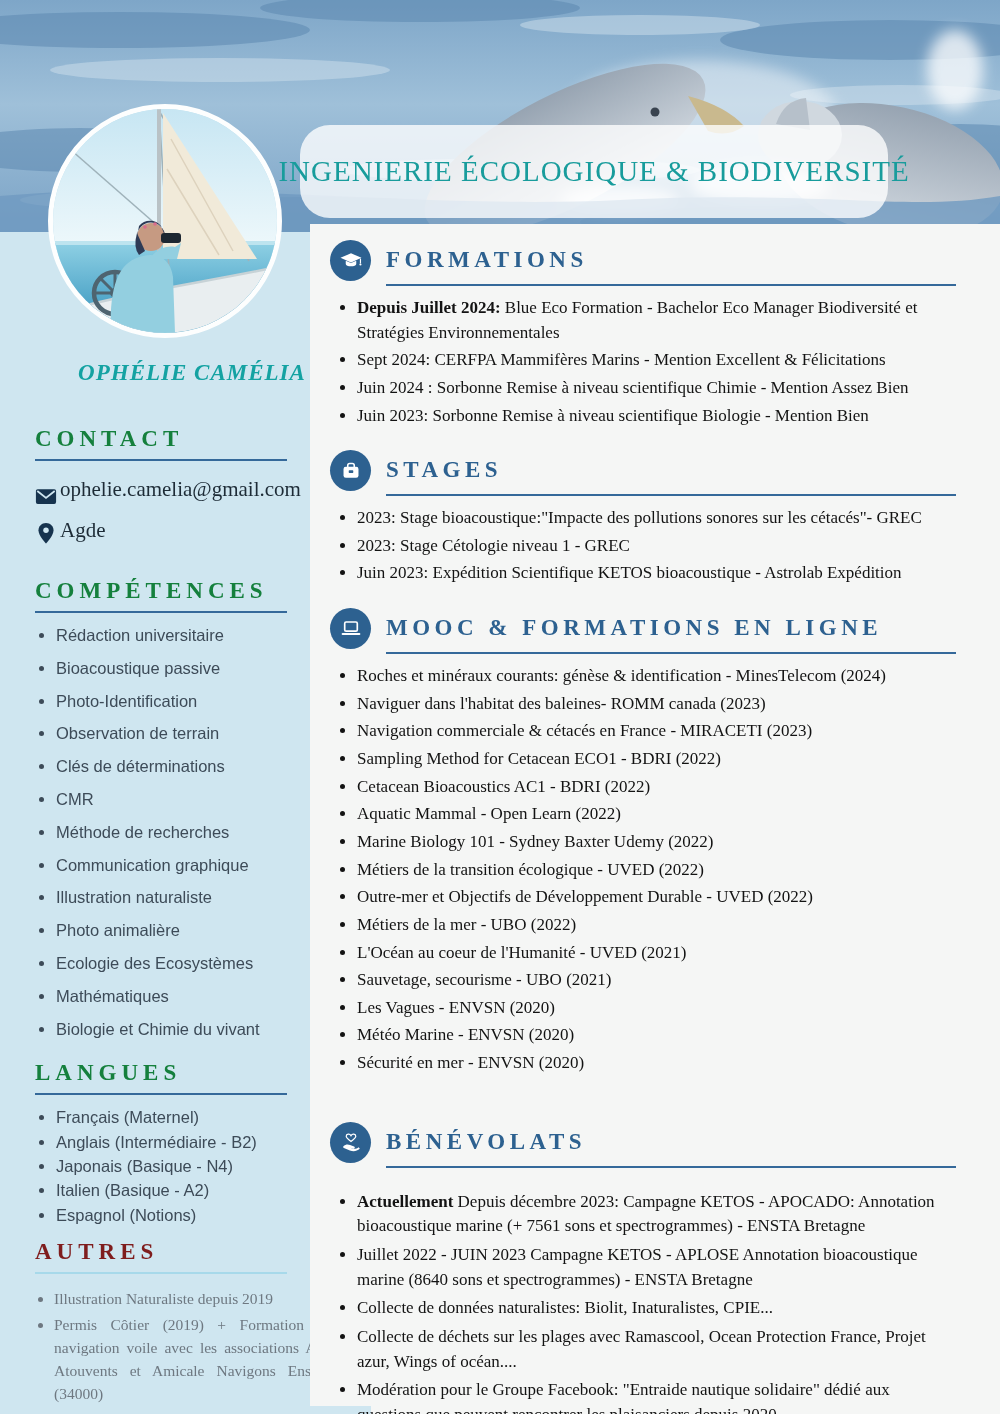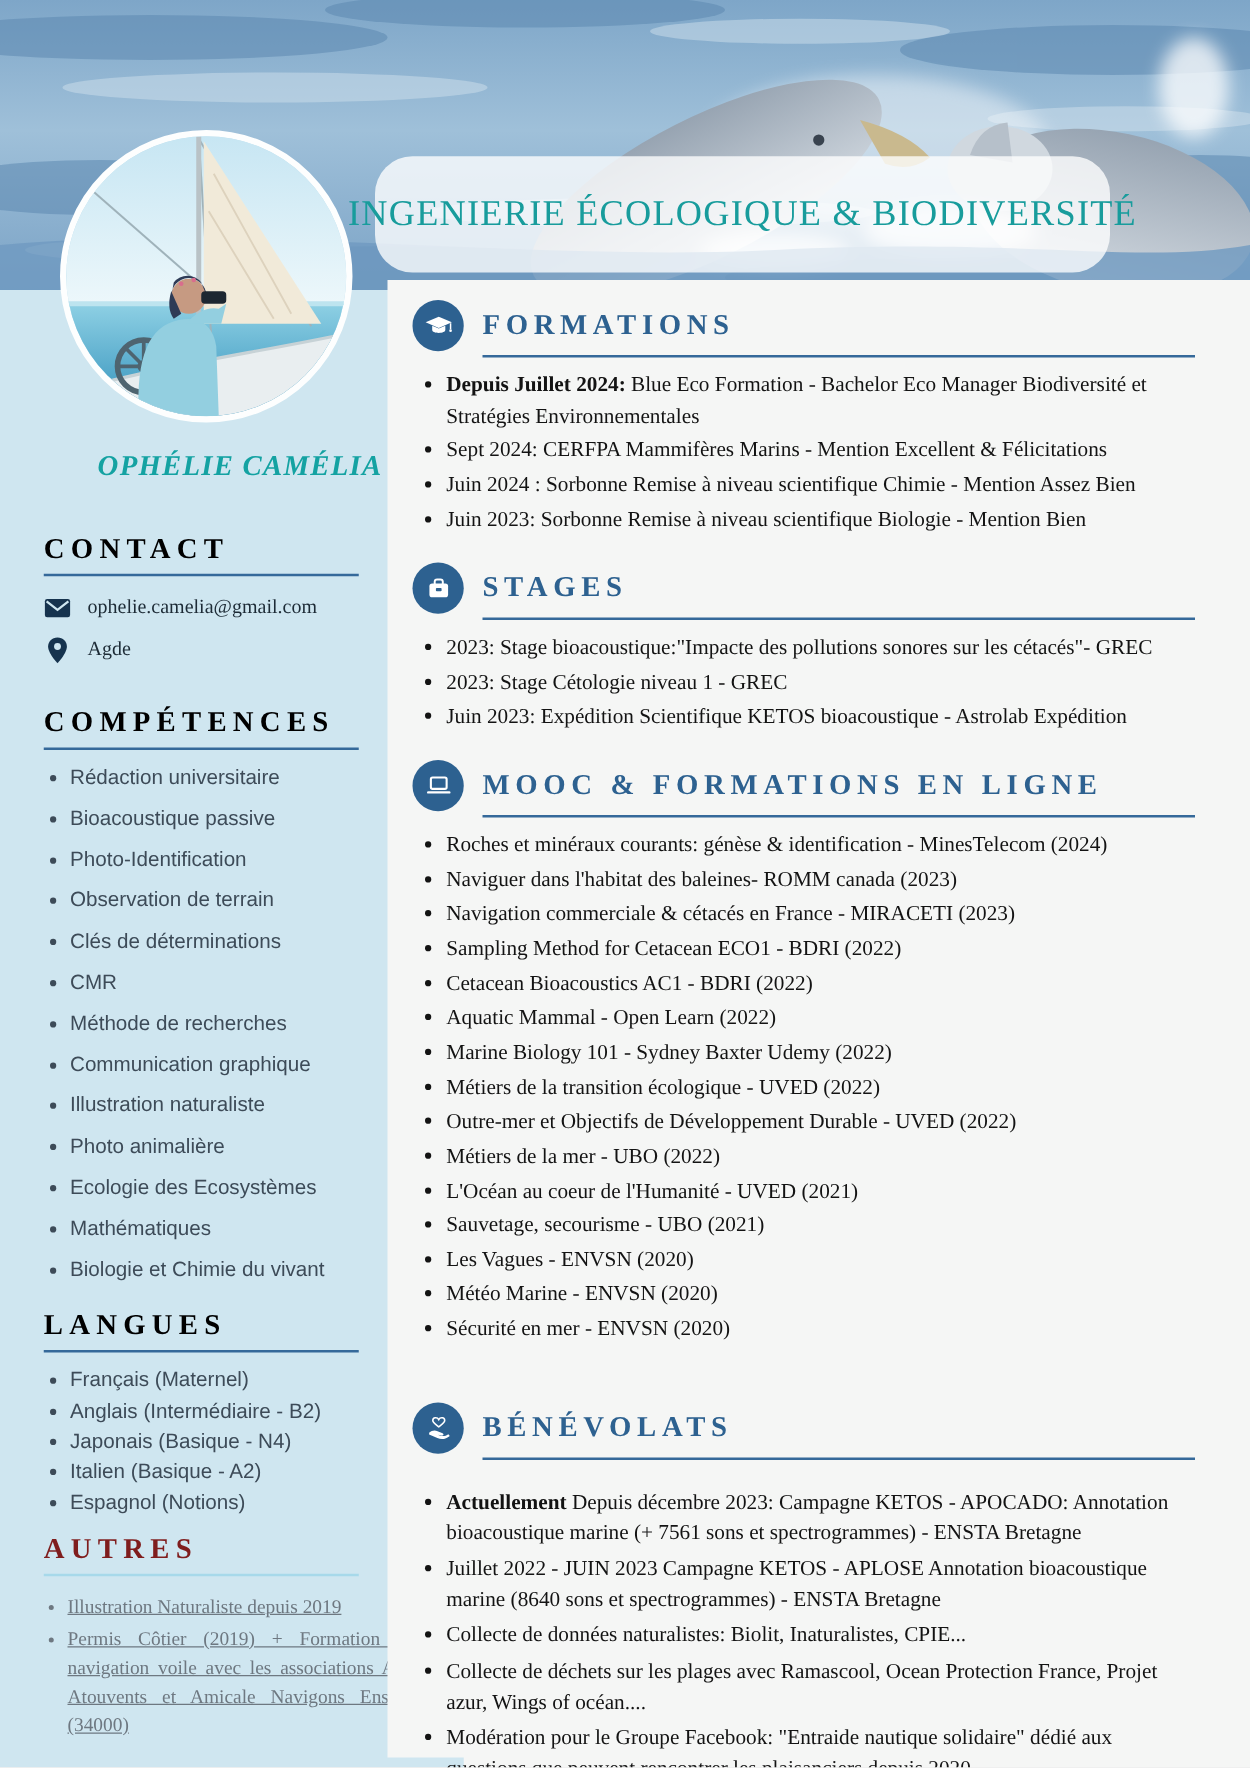--- a/index.html
+++ b/index.html
@@ -34,40 +34,40 @@
   
   .sidebar {
     position:absolute; left:0; top:232px; width:371px; height:1182px; z-index:2;
     background:#cfe6f0; padding:0 22px 0 35px;
   }
   .name {
     margin-top:128px; text-align:center; color:#14a2a2;
     font-size:23px; font-weight:700; font-style:italic; letter-spacing:1px;
   }
   .side-title {
-    color:#000000; font-size:23px; font-weight:700; letter-spacing:5px;
+    color:#15803d; font-size:23px; font-weight:700; letter-spacing:5px;
     border-bottom:2px solid #35699a; padding-bottom:7px; margin:0 0 13px 0; width:252px;
   }
   .contact-sec { margin-top:40px; }
-  .contact-row { display:flex; gap:13px; align-items:center; margin-bottom:9px;
-    font-size:16px; color:#1d2b36; line-height:1.5; }
+  .contact-row { display:flex; gap:3px; align-items:flex-end; margin-bottom:9px;
+    font-size:21px; color:#1d2b36; line-height:1.5; }
   .contact-row svg { flex:0 0 22px; margin-top:2px; }
   .link { text-decoration:underline; word-break:break-all; color:#1d2b36; cursor:pointer; }
 
   .comp-sec { margin-top:32px; }
   .sans-list { margin:0; padding-left:21px; color:#3d4b58;
     font-family:"Liberation Sans", sans-serif; font-size:16.5px; }
   .sans-list li { margin-bottom:13px; line-height:1.2; }
   .langues-sec { margin-top:21px; }
   .langues-sec .sans-list li { margin-bottom:4.5px; }
 
   .autres-sec { margin-top:14px; }
   .autres-title { color:#7f1d1d; border-bottom-color:#a7d9ea; }
   .serif-list { margin:0; padding-left:19px; color:#6e7881; font-size:15.5px; }
-  .serif-list li { margin-bottom:2px; line-height:1.5; text-align:justify;text-decoration:underline; }
+  .serif-list li { margin-bottom:2px; line-height:1.5; text-align:justify; }
 
   
   .main {
     position:absolute; left:310px; top:224px; width:690px; height:1182px; z-index:2;
     background:#f5f6f5; padding:16px 44px 0 20px;
   }
   .sec { margin-top:0; }
   .sec + .sec { margin-top:22px; }
   .sec-head { display:flex; align-items:flex-start; gap:15px; }
   .sec-icon {

